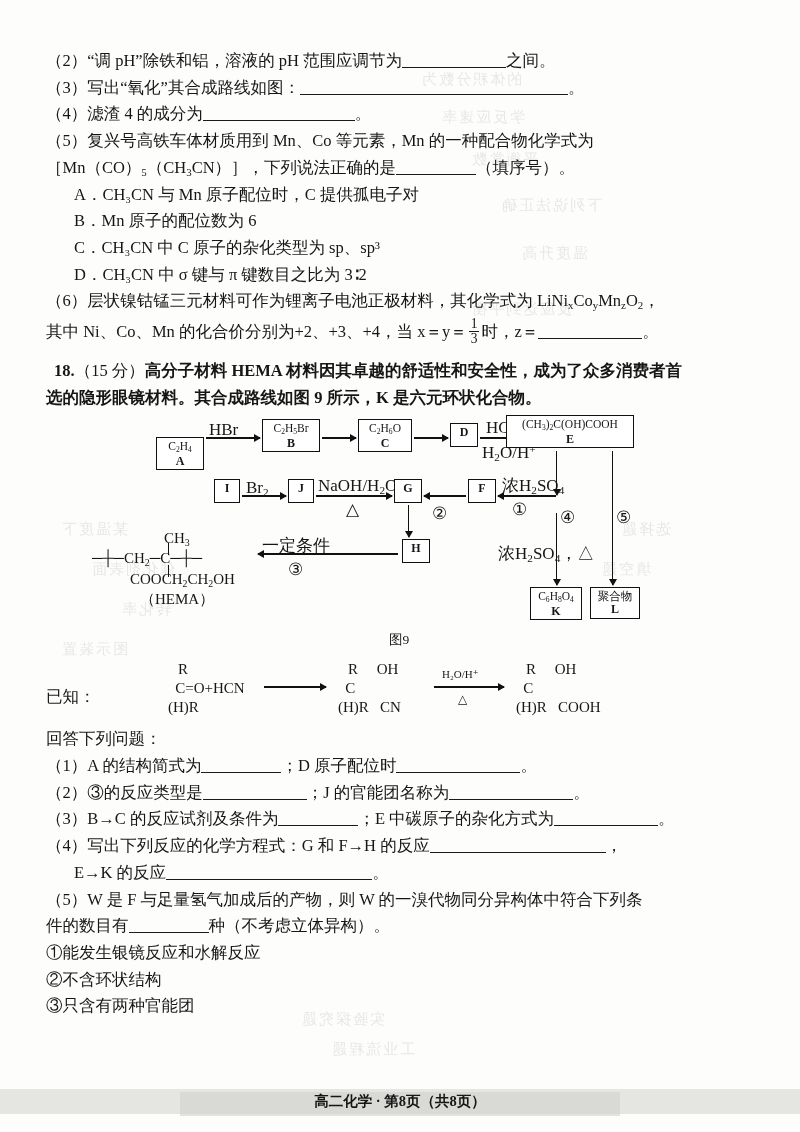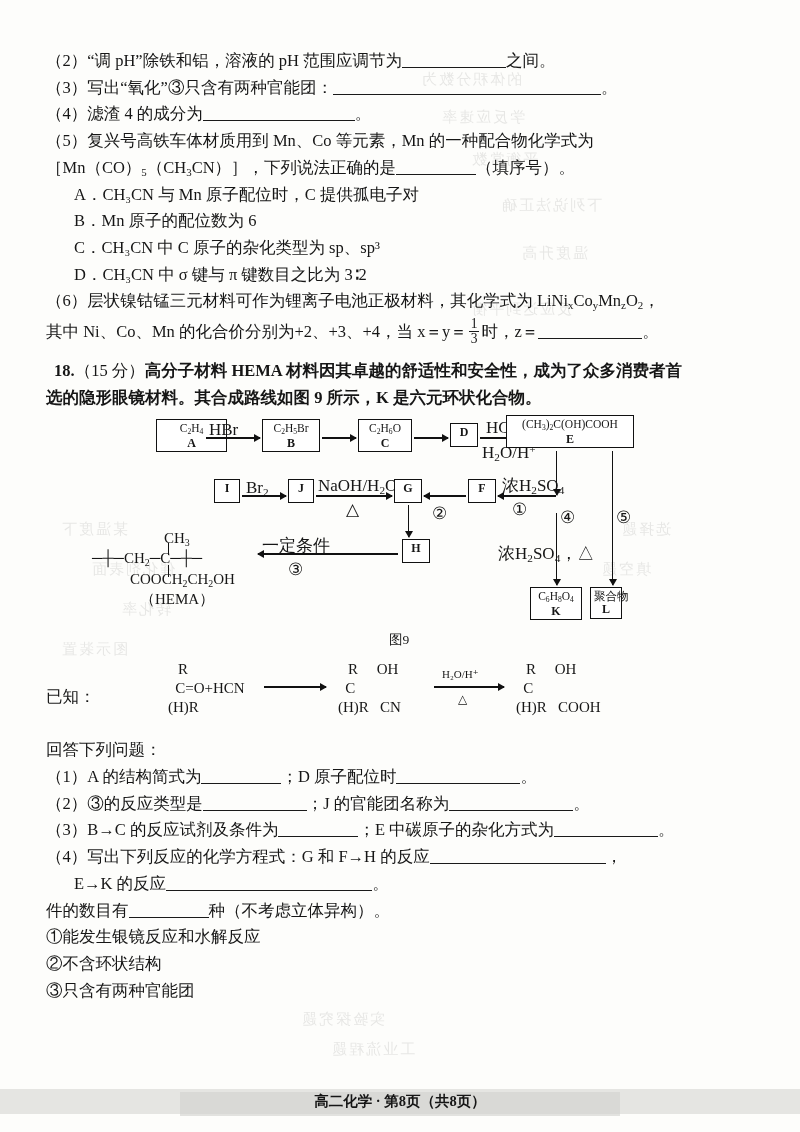--- a/index.html
+++ b/index.html
@@ -186,21 +186,21 @@
   <div class="ghost" style="left:300px; top:1010px;">实验探究题</div>
   <div class="ghost" style="left:330px; top:1040px;">工业流程题</div>
 
   <div class="sheet txt">
 
     <div class="line">
       <span>（2）</span><span>“调 pH”除铁和铝，溶液的 pH 范围应调节为</span><span class="u u100"></span><span>之间。</span>
     </div>
 
     <div class="line">
-      <span>（3）</span><span>写出“氧化”③只含有两种官能团：</span><span class="u u260"></span><span>。</span>
+      <span>（3）</span><span>写出“氧化”其合成路线如图：</span><span class="u u260"></span><span>。</span>
     </div>
 
     <div class="line">
       <span>（4）</span><span>滤渣 4 的成分为</span><span class="u u150"></span><span>。</span>
     </div>
 
     <div class="line">
       <span>（5）</span><span>复兴号高铁车体材质用到 Mn、Co 等元素，Mn 的一种配合物化学式为</span>
     </div>
 
@@ -223,21 +223,21 @@
 
     <div class="line" style="margin-top:8px; text-indent:-30px; padding-left:30px; white-space:normal;">
       <span class="qnum">18.</span><span>（15 分）</span><span class="b">高分子材料 HEMA 材料因其卓越的舒适性和安全性，成为了众多消费者首</span>
     </div>
     <div class="line" style="white-space:normal;">
       <span class="b">选的隐形眼镜材料。其合成路线如图 9 所示，K 是六元环状化合物。</span>
     </div>
 
     <div class="scheme">
 
-      <div class="bx" style="left:110px; top:2px; width:71px;">
+      <div class="bx" style="left:110px; top:20px; width:48px;">
         <span>C<sub>2</sub>H<sub>4</sub></span>
         <span class="lab">A</span>
       </div>
       <div class="cap" style="left:163px; top:4px;">HBr</div>
       <div class="ar" style="left:160px; top:20px; width:54px;"></div>
       <div class="bx" style="left:216px; top:2px; width:58px;">
         <span>C<sub>2</sub>H<sub>5</sub>Br</span>
         <span class="lab">B</span>
       </div>
       <div class="ar" style="left:276px; top:20px; width:34px;"></div>
@@ -284,21 +284,21 @@
       <div class="cap" style="left:514px; top:92px;">④</div>
       <div class="arv" style="left:510px; top:96px; height:72px;"></div>
       <div class="cap" style="left:570px; top:92px;">⑤</div>
       <div class="arv" style="left:566px; top:34px; height:134px;"></div>
       <div class="cap" style="left:452px; top:128px;">浓H<sub>2</sub>SO<sub>4</sub>，△</div>
 
       <div class="bx" style="left:484px; top:170px; width:52px;">
         <span>C<sub>6</sub>H<sub>8</sub>O<sub>4</sub></span>
         <span class="lab">K</span>
       </div>
-      <div class="bx" style="left:544px; top:170px; width:32px;">
+      <div class="bx" style="left:544px; top:170px; width:50px;">
         <span>聚合物</span>
         <span class="lab">L</span>
       </div>
 
       <div class="bx" style="left:356px; top:122px; width:28px; height:24px;">
         <span class="lab">H</span>
       </div>
       <div class="arv" style="left:362px; top:88px; height:32px;"></div>
       <div class="cap" style="left:216px; top:120px;">一定条件</div>
       <div class="cap" style="left:242px; top:144px;">③</div>
@@ -335,41 +335,44 @@
       <div class="kar-bot" style="left:412px; top:36px;">△</div>
       <div class="kar" style="left:388px; top:32px; width:70px;"></div>
 
       <div class="struct" style="left:466px; top:6px;">
         <span class="top" style="padding-left:14px;">R&nbsp;&nbsp;&nbsp;&nbsp;&nbsp;OH</span>
         <span class="mid">&nbsp;&nbsp;&nbsp;C</span>
         <span class="bot">(H)R&nbsp;&nbsp;&nbsp;COOH</span>
       </div>
     </div>
 
-    <div class="line" style="margin-top:11px;">回答下列问题：</div>
+    <div class="line" style="margin-top:0;">回答下列问题：</div>
 
     <div class="line">
       <span>（1）</span><span>A 的结构简式为</span><span class="u u80"></span><span>；D 原子配位时</span><span class="u u120"></span><span>。</span>
     </div>
 
     <div class="line">
       <span>（2）</span><span>③的反应类型是</span><span class="u u100"></span><span>；J 的官能团名称为</span><span class="u u120"></span><span>。</span>
     </div>
 
     <div class="line">
       <span>（3）</span><span>B→C 的反应试剂及条件为</span><span class="u u80"></span><span>；E 中碳原子的杂化方式为</span><span class="u u100"></span><span>。</span>
     </div>
 
     <div class="line">
       <span>（4）</span><span>写出下列反应的化学方程式：G 和 F→H 的反应</span><span class="u u170"></span><span>，</span>
     </div>
     <div class="line indent2">
       <span>E→K 的反应</span><span class="u u200"></span><span>。</span>
     </div>
 
+    <div class="line">
+      <span>（5）</span><span>W 是 F 与足量氢气加成后的产物，则 W 的一溴代物同分异构体中符合下列条</span>
+    </div>
     <div class="line">
       <span>件的数目有</span><span class="u u80"></span><span>种（不考虑立体异构）。</span>
     </div>
 
     <div class="line">①能发生银镜反应和水解反应</div>
     <div class="line">②不含环状结构</div>
     <div class="line">③只含有两种官能团</div>
 
   </div>
 

